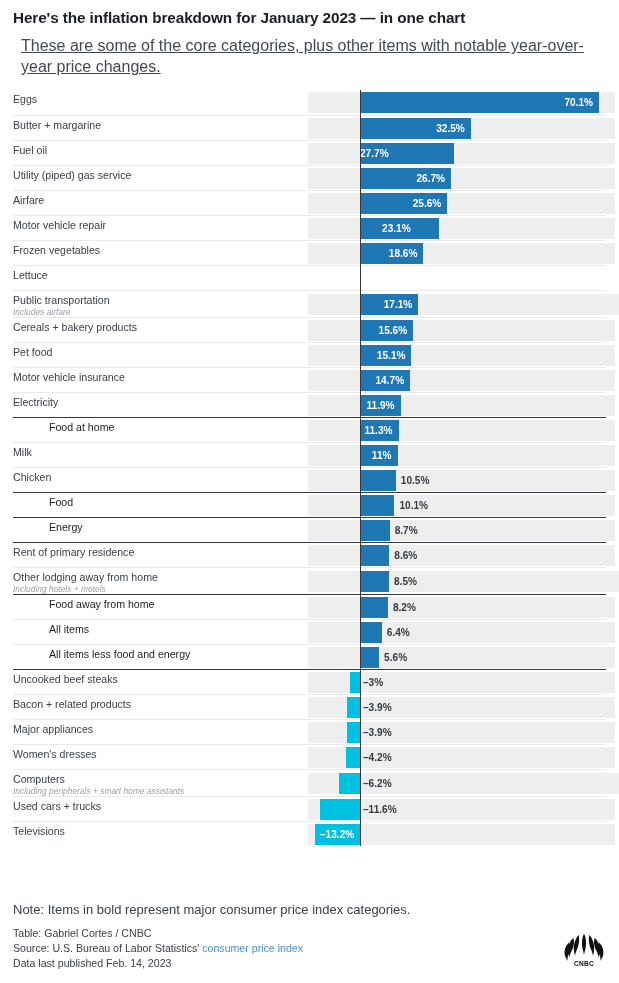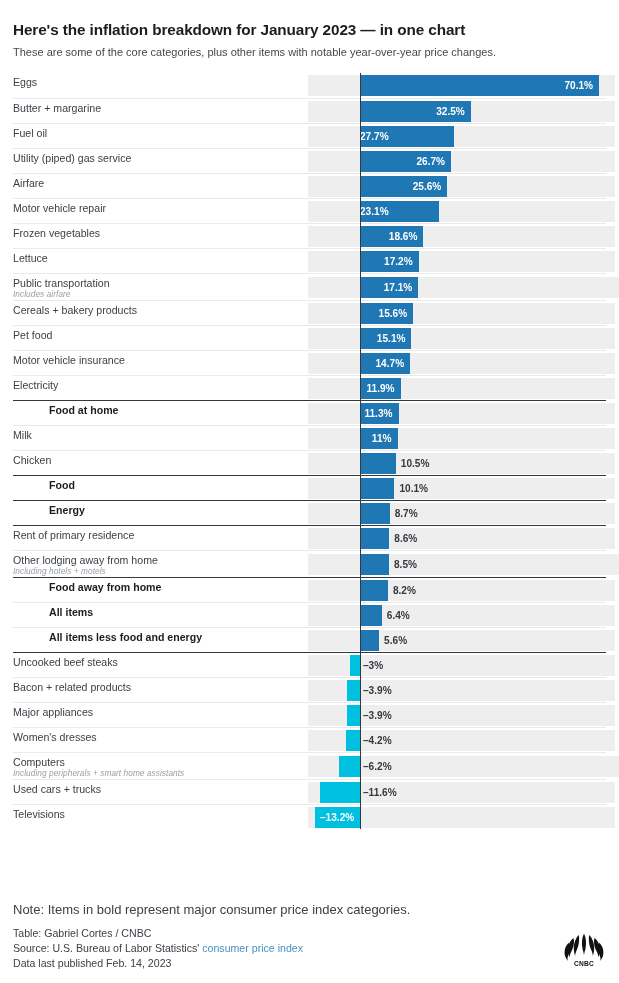--- a/index.html
+++ b/index.html
@@ -16,36 +16,37 @@
   }
   .page {
     position: relative;
     width: 619px;
     height: 983px;
     box-sizing: border-box;
     padding: 0 13px;
   }
 
   
-  .header { padding-top: 20px; }
+  .header { padding-top: 8px; }
   .chart-title {
     font-size: 15.3px;
     font-weight: bold;
     color: #1a1d21;
     letter-spacing: -0.1px;
     line-height: 1.25;
     margin: 0 0 6px 0;
   }
   .chart-subtitle {
-    font-size: 11px;
+    font-size: 16px;
     font-weight: normal;
     color: #44494f;
     line-height: 1.32;
-    margin: 0;
+    margin: 8px;
     max-width: 580px;
+    text-decoration: underline;
   }
 
   
   .chart {
     position: relative;
     margin-top: 13px;
   }
   .row {
     position: relative;
     height: 25px;
@@ -58,21 +59,21 @@
 
   .row-label {
     position: absolute;
     left: 0;
     top: 4px;
     font-size: 10.6px;
     color: #3b4148;
     white-space: nowrap;
     line-height: 1.12;
   }
-  .row.bold .row-label { font-weight: bold; color: #1a1d21; padding-left: 36px; }
+  .row.bold .row-label { font-weight: normal; color: #1a1d21; padding-left: 36px; }
   .sub-label {
     display: block;
     font-size: 8.3px;
     font-style: italic;
     color: #9aa0a6;
     font-weight: normal;
     margin-top: 1px;
     letter-spacing: 0.05px;
   }
 
@@ -188,36 +189,32 @@
         <div class="row-label"><span>Airfare</span></div>
         <div class="track">
           <div class="bar pos" style="left: 52px; width: 87.296px;"></div>
           <div class="bar-value inside" style="left: 52px; width: 81.296px; text-align: right;">25.6%</div>
         </div>
       </div>
       <div class="row">
         <div class="row-label"><span>Motor vehicle repair</span></div>
         <div class="track">
           <div class="bar pos" style="left: 52px; width: 78.771px;"></div>
-          <div class="bar-value inside" style="left: 52px; width: 72.771px; text-align: left;">23.1%</div>
+          <div class="bar-value inside" style="left: 52px; width: 72.771px; text-align: center;">23.1%</div>
         </div>
       </div>
       <div class="row">
         <div class="row-label"><span>Frozen vegetables</span></div>
         <div class="track">
           <div class="bar pos" style="left: 52px; width: 63.426px;"></div>
           <div class="bar-value inside" style="left: 52px; width: 57.426px; text-align: right;">18.6%</div>
         </div>
       </div>
       <div class="row">
         <div class="row-label"><span>Lettuce</span></div>
-        <div class="track">
-          <div class="bar pos" style="left: 52px; width: 58.652px;"></div>
-          <div class="bar-value inside" style="left: 52px; width: 52.652px; text-align: right;">17.2%</div>
-        </div>
       </div>
       <div class="row tall">
         <div class="row-label"><span>Public transportation</span><span class="sub-label">Includes airfare</span></div>
         <div class="track">
           <div class="bar pos" style="left: 52px; width: 58.311px;"></div>
           <div class="bar-value inside" style="left: 52px; width: 52.311px; text-align: right;">17.1%</div>
         </div>
       </div>
       <div class="row">
         <div class="row-label"><span>Cereals + bakery products</span></div>

